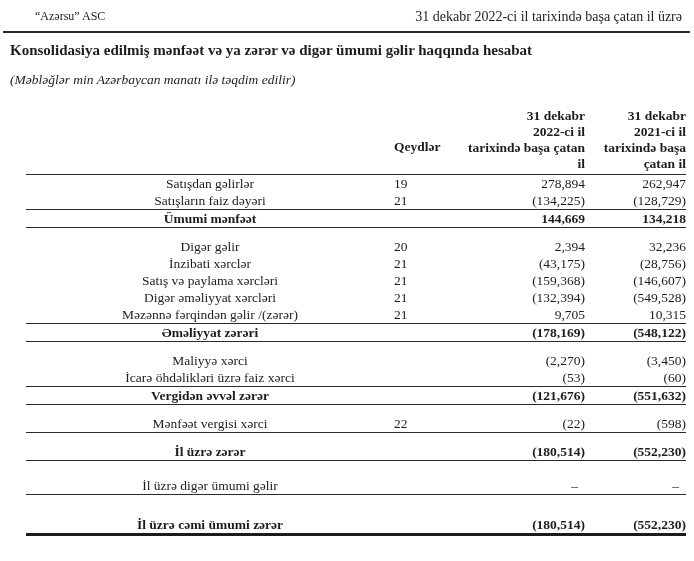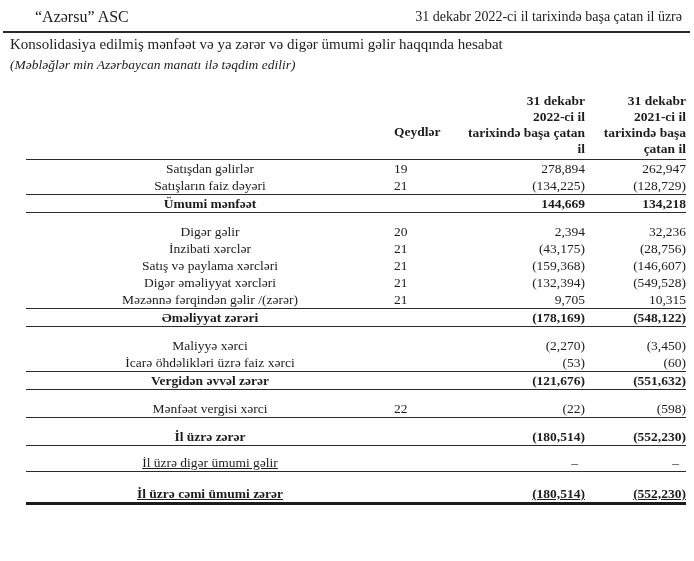--- a/index.html
+++ b/index.html
@@ -12,35 +12,35 @@
     font-family: "Liberation Serif", "DejaVu Serif", serif;
     overflow: hidden;
   }
   
   .doc-header {
     display: flex;
     justify-content: space-between;
     align-items: flex-end;
     padding: 7px 12px 0 35px;
   }
-  .company { font-size: 16px; line-height: 19px; }
+  .company { font-size: 12px; line-height: 19px; }
   .header-right { text-align: right; font-size: 14px; line-height: 19px; }
   .header-rule {
     border: none;
     border-top: 2px solid #2a2a2a;
     margin: 5px 4px 0 3px;
   }
   .report-title {
-    margin: 2px 10px 0 10px;
+    margin: 8px 10px 0 10px;
     font-size: 15px;
-    font-weight: normal;
+    font-weight: bold;
     line-height: 19px;
   }
   .units-note {
-    margin: 2px 10px 0 10px;
+    margin: 11px 10px 0 10px;
     font-size: 13.5px;
     font-style: italic;
     line-height: 17px;
   }
   
   table.fin {
     margin: 20px 0 0 26px;
     width: 660px;
     border-collapse: collapse;
     table-layout: fixed;
@@ -60,21 +60,21 @@
     border-bottom: 1.5px solid #2b2b2b;
     line-height: 16px;
     padding-bottom: 2px;
   }
   tr.head td.note { padding-bottom: 19px; }
   tr.bold td { font-weight: bold; }
   tr.rl td { border-bottom: 1.5px solid #2b2b2b; }
   tr.thick td { border-bottom: 3px solid #1c1c1c; }
   tr.spacer td { height: 10px; border: none; }
   tr.spacer-sm td { height: 5px; border: none; }
-  tr.pad-top td { padding-top: 8px; text-decoration: underline; }
+  tr.pad-top td { padding-top: 16px; }
   td .dash { padding-right: 7px; display: inline-block; }
 </style>
 </head>
 <body>
 
 <div class="page">
 
   <div class="doc-header">
     <div class="company">“Azərsu” ASC</div>
     <div class="header-right">

